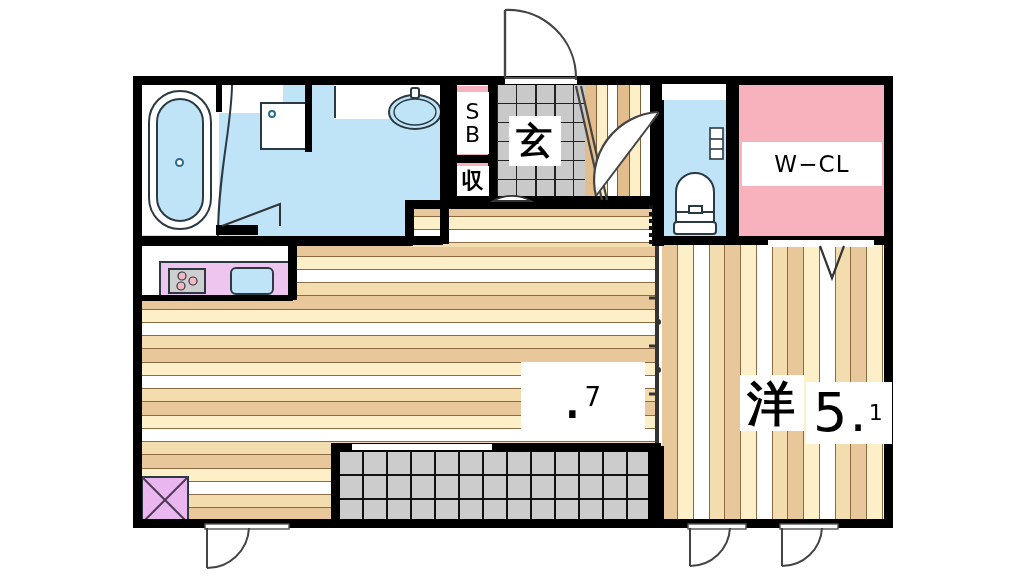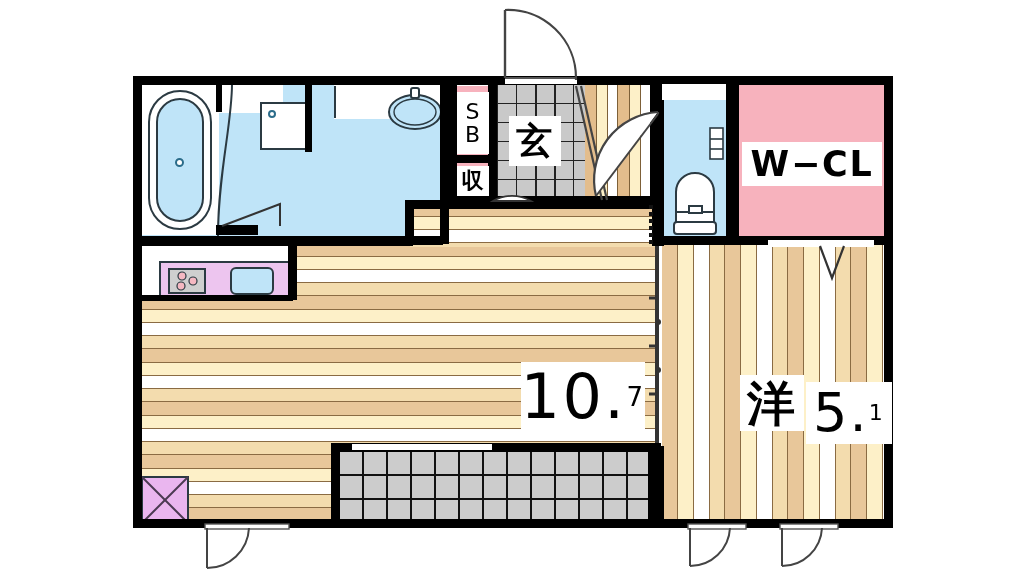--- a/index.html
+++ b/index.html
@@ -76,21 +76,21 @@
 
   
   .lbl{
     position:absolute;background:#fff;color:#000;
     display:flex;align-items:center;justify-content:center;
     line-height:1;white-space:nowrap;letter-spacing:0.04em;
   }
   .lbl-ldk{font-size:54px;font-weight:700;letter-spacing:.13em;}
   .lbl-num{font-size:62px;font-weight:400;}
   .lbl-num sup{font-size:26px;vertical-align:super;}
-  .lbl-wcl{font-size:35px;font-weight:700;letter-spacing:.05em;}
+  .lbl-wcl{font-size:23px;font-weight:400;letter-spacing:.05em;}
   .lbl-yo{font-size:48px;font-weight:700;}
   .lbl-num2{font-size:54px;font-weight:400;}
   .lbl-num2 sup{font-size:22px;vertical-align:super;}
   .lbl-gen{font-size:36px;font-weight:700;}
   .lbl-sb{font-size:22px;font-weight:500;line-height:1.05;
           display:flex;flex-direction:column;align-items:center;justify-content:center;}
   .lbl-shu{font-size:22px;font-weight:600;}
   .lbl-balc{font-size:31px;font-weight:700;letter-spacing:.07em;}
 
   
@@ -293,21 +293,20 @@
   </div>
 
   <div class="lbl lbl-shu" style="left:457px;top:166px;width:32px;height:30px;">収</div>
 
   <div class="lbl lbl-gen" style="left:509px;top:116px;width:52px;height:50px;">玄</div>
 
   <div class="lbl lbl-wcl" style="left:742px;top:142px;width:140px;height:44px;">W−CL</div>
 
 
   <div class="lbl lbl-num" style="left:521px;top:362px;width:124px;height:70px;">
-    <span>10</span>
       <span>.</span>
       <sup>7</sup>
   </div>
 
   <div class="lbl lbl-yo" style="left:740px;top:375px;width:64px;height:56px;">洋</div>
 
   <div class="lbl lbl-num2" style="left:806px;top:382px;width:86px;height:62px;">
     <span>5</span>
       <span>.</span>
       <sup>1</sup>

